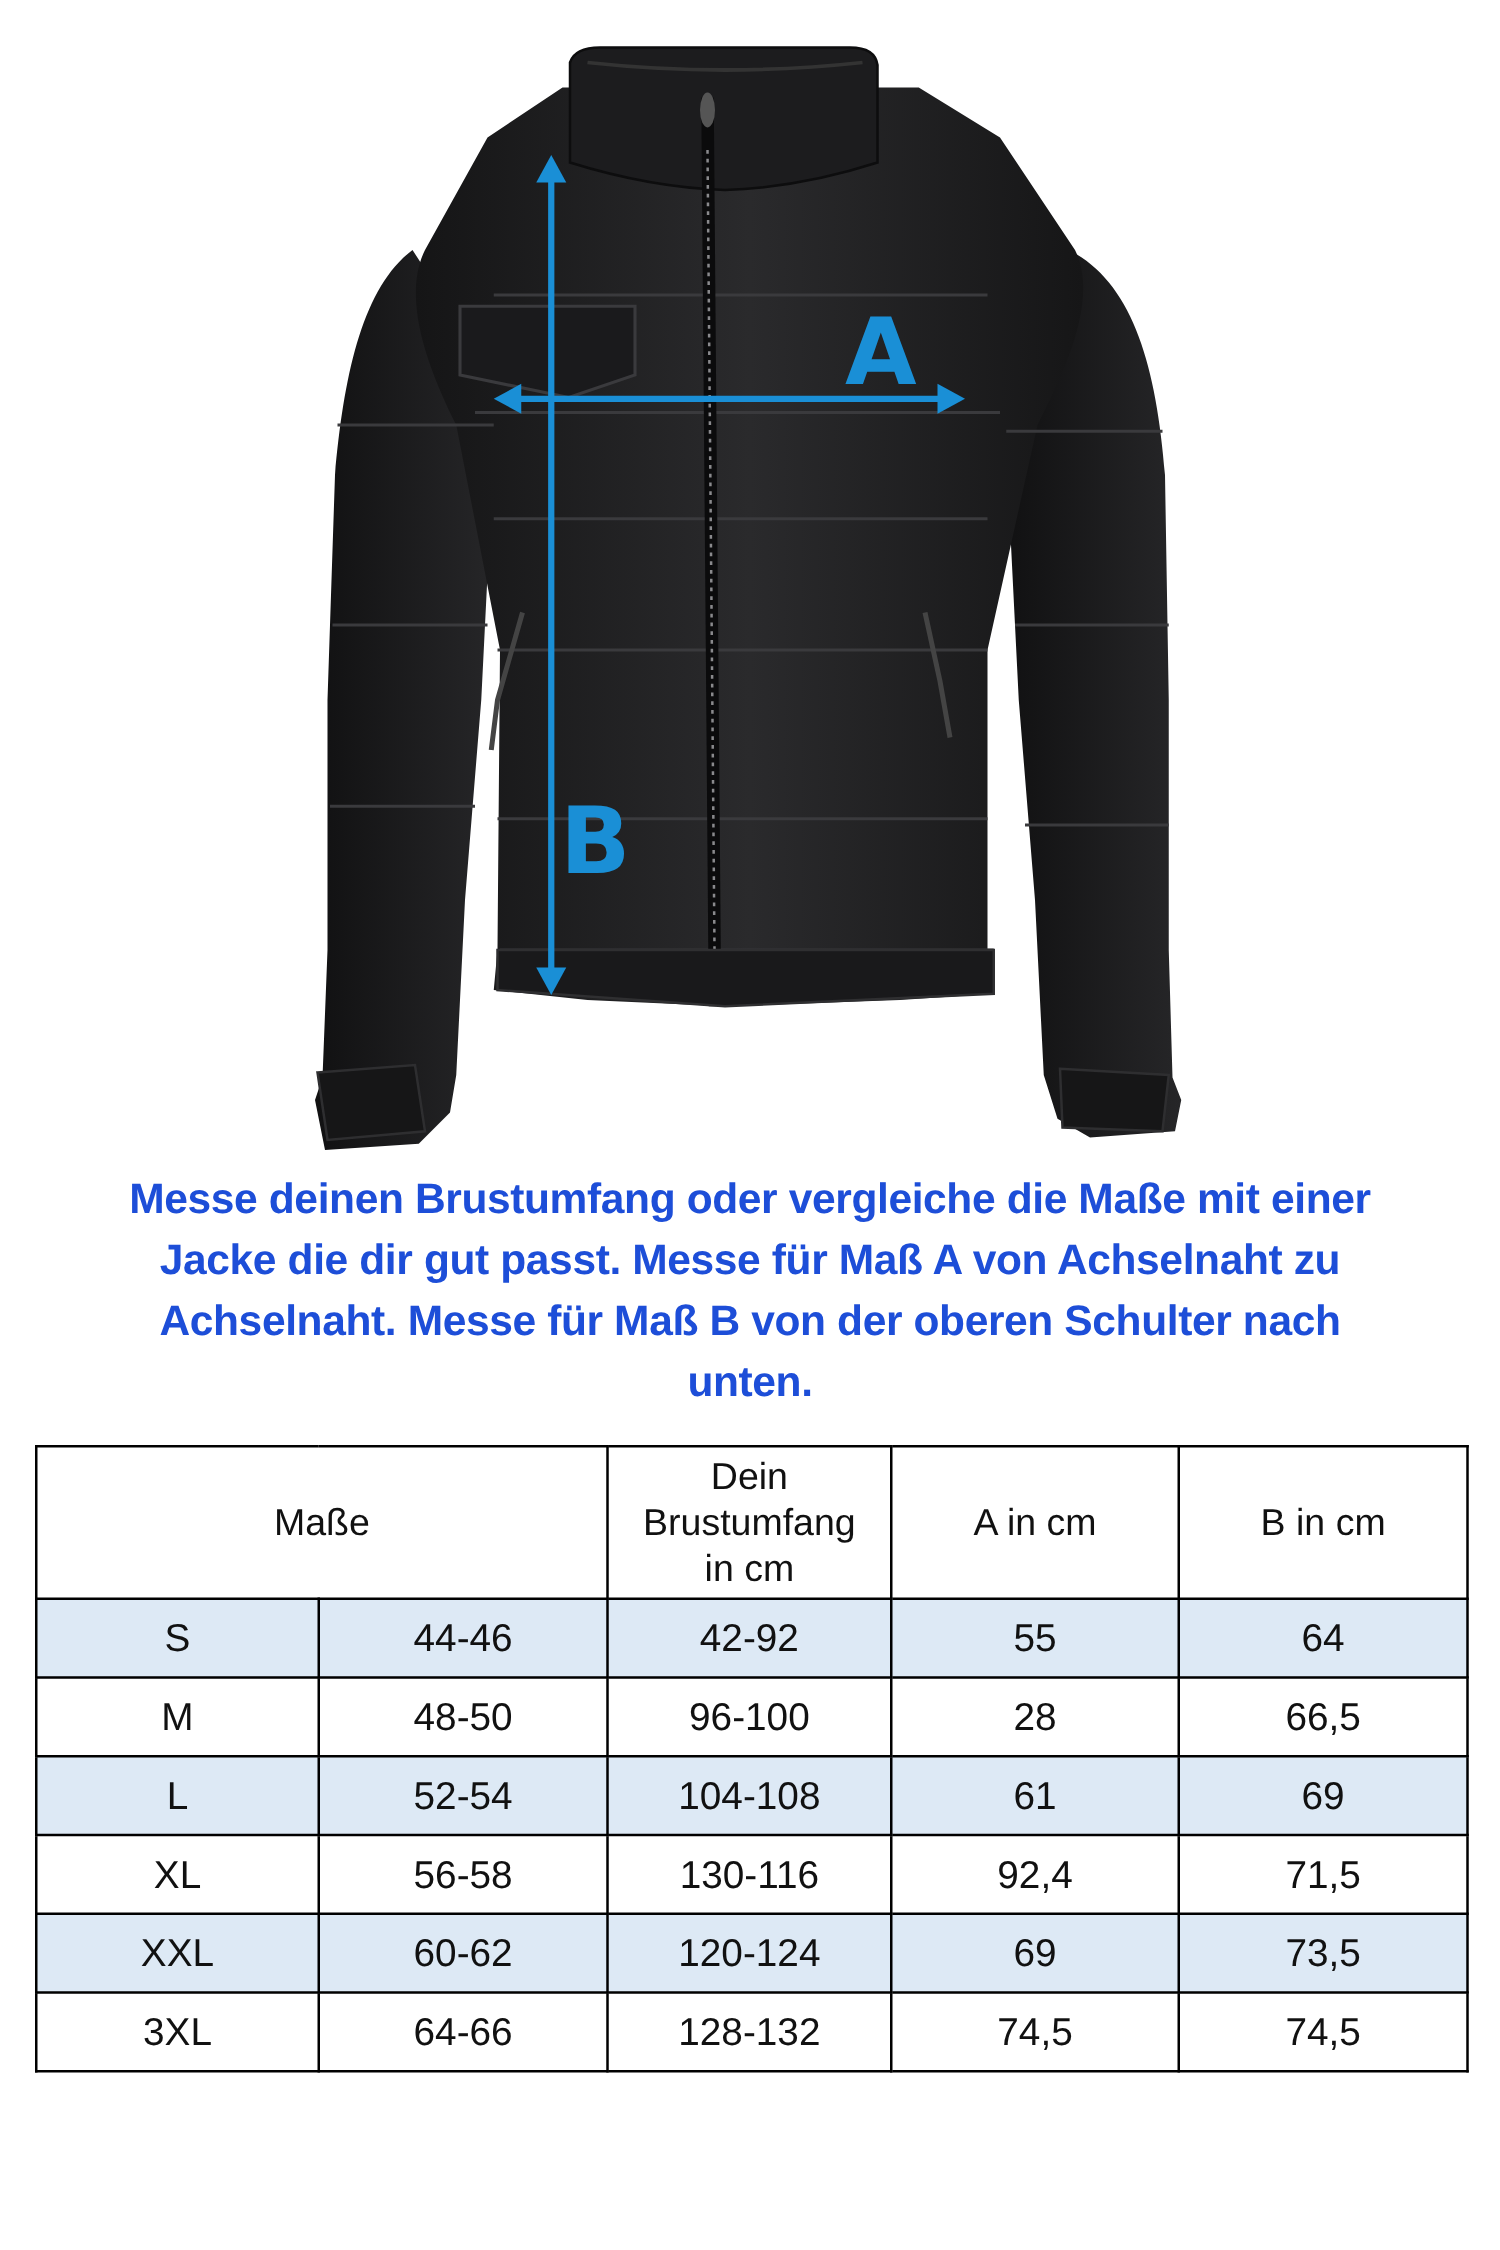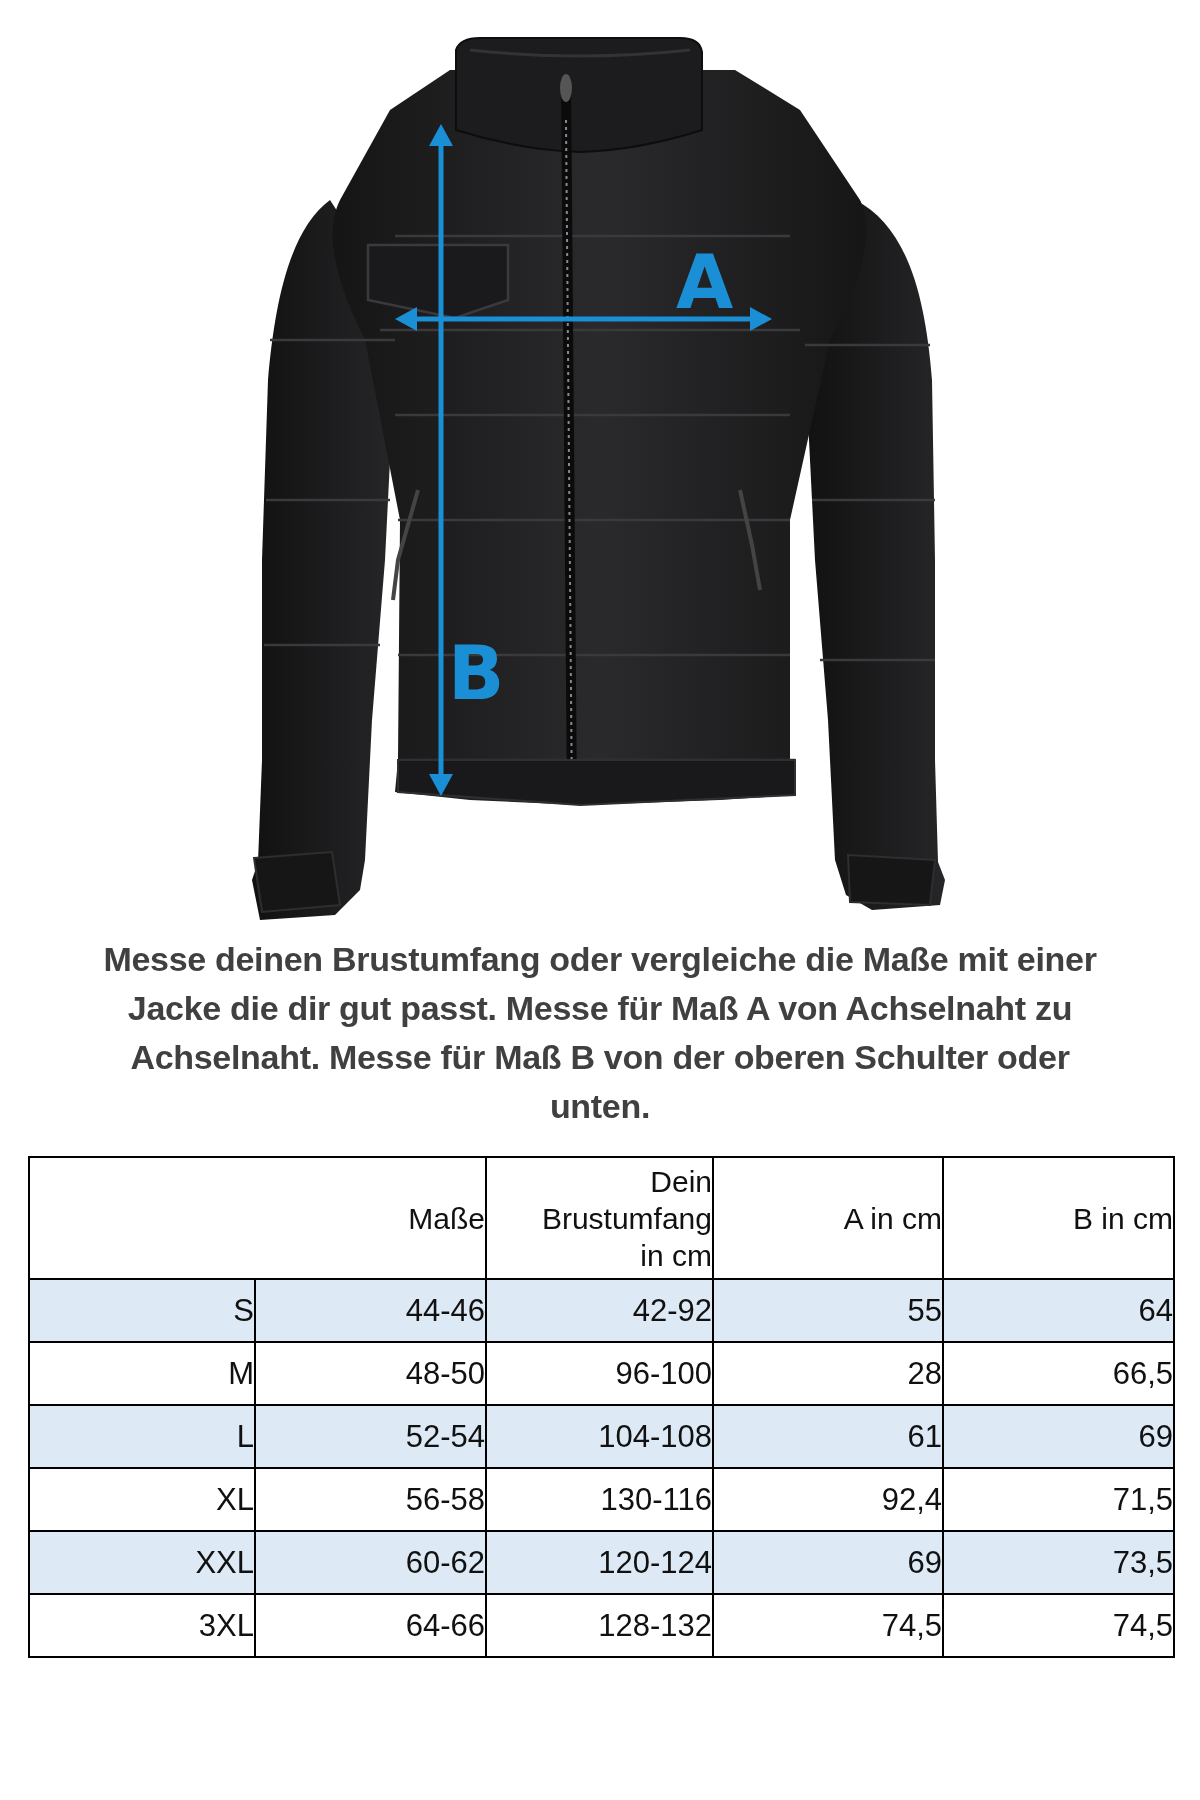--- a/index.html
+++ b/index.html
@@ -12,31 +12,31 @@
     .measure-label {
       position: absolute; font-family: "DejaVu Sans", sans-serif; font-weight: bold;
       color: #1a8fd6; font-size: 74px; line-height: 1;
     }
     .label-a { left: 676px; top: 245px; }
     .label-b { left: 448px; top: 636px; }
 
     .instructions {
       position: absolute; left: 40px; width: 1120px; top: 935px;
       text-align: center; font-family: "Liberation Sans", sans-serif;
-      font-weight: bold; font-size: 34px; line-height: 49px; color: #404040;
+      font-weight: bold; font-size: 34px; line-height: 49px; color: #1d4ed8;
       letter-spacing: -0.3px;
     }
 
     .size-table {
       position: absolute; left: 28px; top: 1156px; width: 1145px;
       border-collapse: collapse; table-layout: fixed;
       font-family: "Liberation Sans", sans-serif; font-size: 31px; color: #111;
     }
     .size-table td, .size-table th {
-      border: 2.5px solid #000; text-align: right; vertical-align: middle;
+      border: 2.5px solid #000; text-align: center; vertical-align: middle;
       font-weight: normal;
     }
     .size-table th { height: 122px; font-size: 30px; line-height: 37px; background: #fff; }
     .size-table td { height: 63px; }
     .size-table tr.shaded td { background: #dde9f5; }
     .size-table tr.plain td { background: #ffffff; }
   </style>
 </head>
 <body>
 
@@ -106,21 +106,21 @@
     </g>
   </svg>
 
   <span class="measure-label label-a">A</span>
   <span class="measure-label label-b">B</span>
 </div>
 
 <div class="instructions">
   <div>Messe deinen Brustumfang oder vergleiche die Maße mit einer</div>
   <div>Jacke die dir gut passt. Messe für Maß A von Achselnaht zu</div>
-  <div>Achselnaht. Messe für Maß B von der oberen Schulter oder</div>
+  <div>Achselnaht. Messe für Maß B von der oberen Schulter nach</div>
   <div>unten.</div>
 </div>
 
 <table class="size-table">
   <colgroup>
     <col style="width:226px">
       <col style="width:231px">
       <col style="width:227px">
       <col style="width:230px">
       <col style="width:231px">

